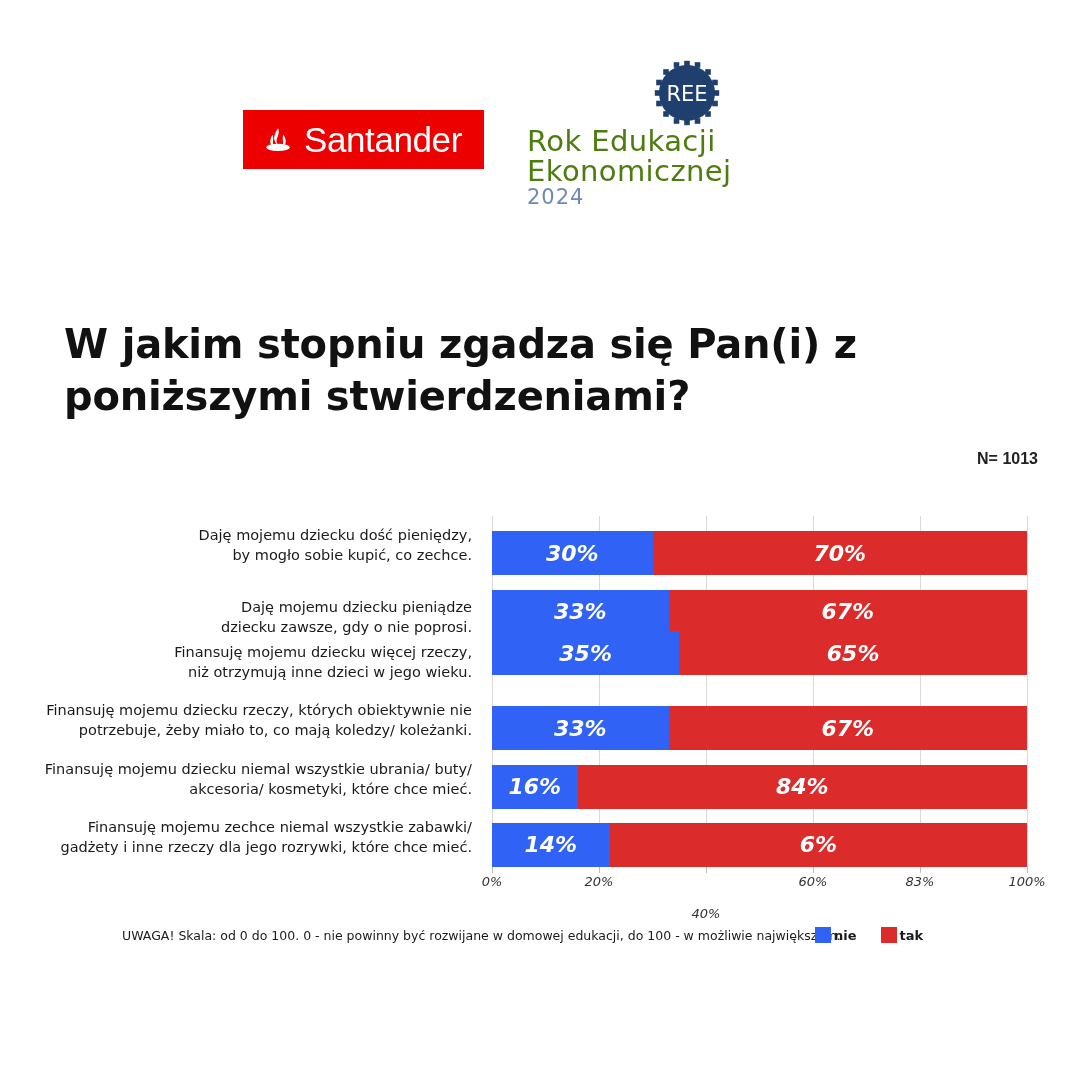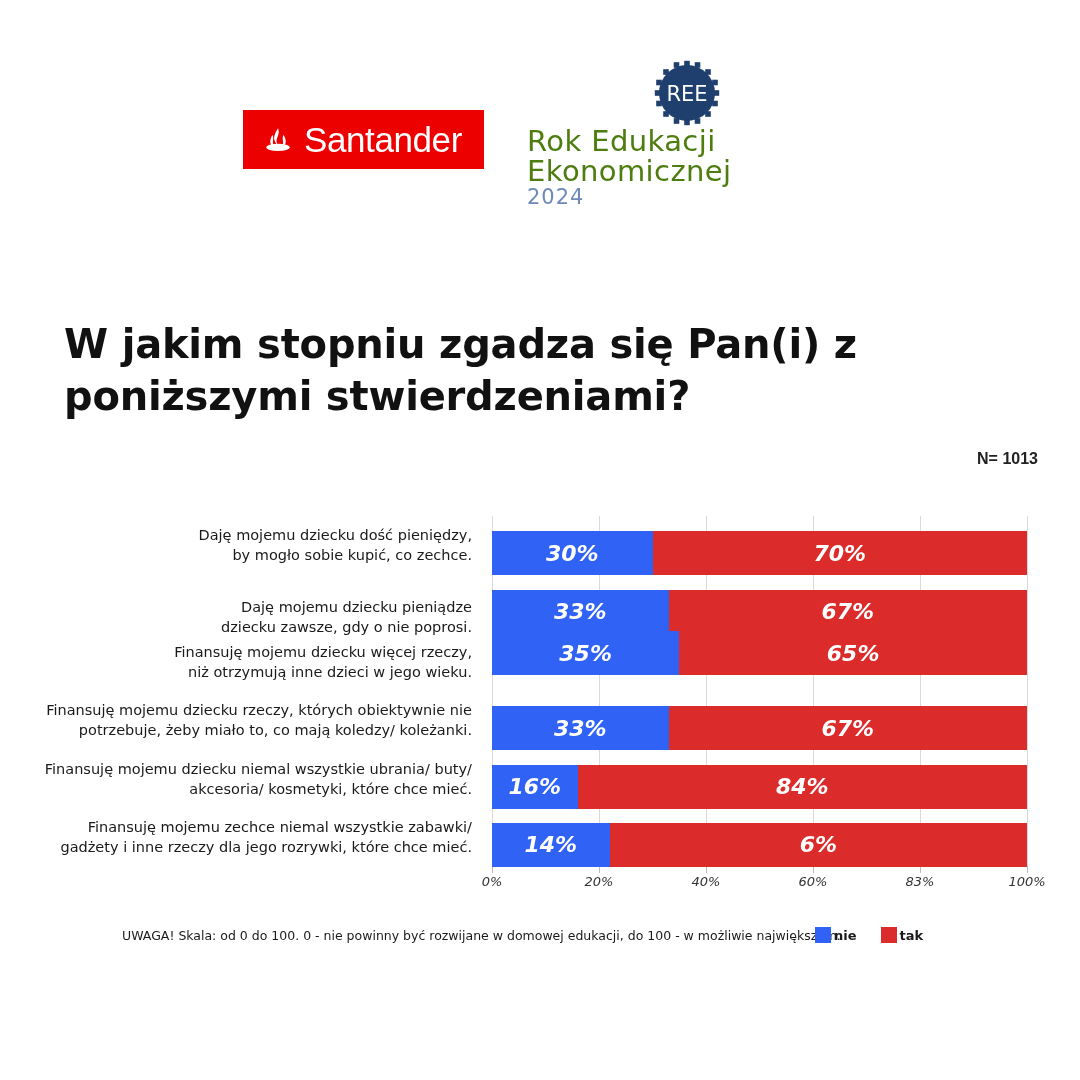--- a/index.html
+++ b/index.html
@@ -362,21 +362,21 @@
         <div class="row" style="top: 298.833px;">
           <div class="seg seg-nie" style="width: 22%; background: rgb(47, 98, 245);">14%</div>
           <div class="seg seg-tak" style="width: 78%; background: rgb(219, 43, 43);">6%</div>
         </div>
       </div>
   </div>
 
   <div class="axis-labels">
       <div class="axis-tick" style="left: 0%;">0%</div>
       <div class="axis-tick" style="left: 20%;">20%</div>
-      <div class="axis-tick" style="left: 40%;">40%</div>
+      <div class="axis-tick" style="left: 40%; margin-top: 32px;">40%</div>
       <div class="axis-tick" style="left: 60%;">60%</div>
       <div class="axis-tick" style="left: 80%;">83%</div>
       <div class="axis-tick" style="left: 100%;">100%</div>
     </div>
 </div>
 
 <div class="footnote">UWAGA! Skala: od 0 do 100. 0 - nie powinny być rozwijane w domowej edukacji, do 100 - w możliwie największym.</div>
 
 <div class="legend">
     <div class="legend-item">

